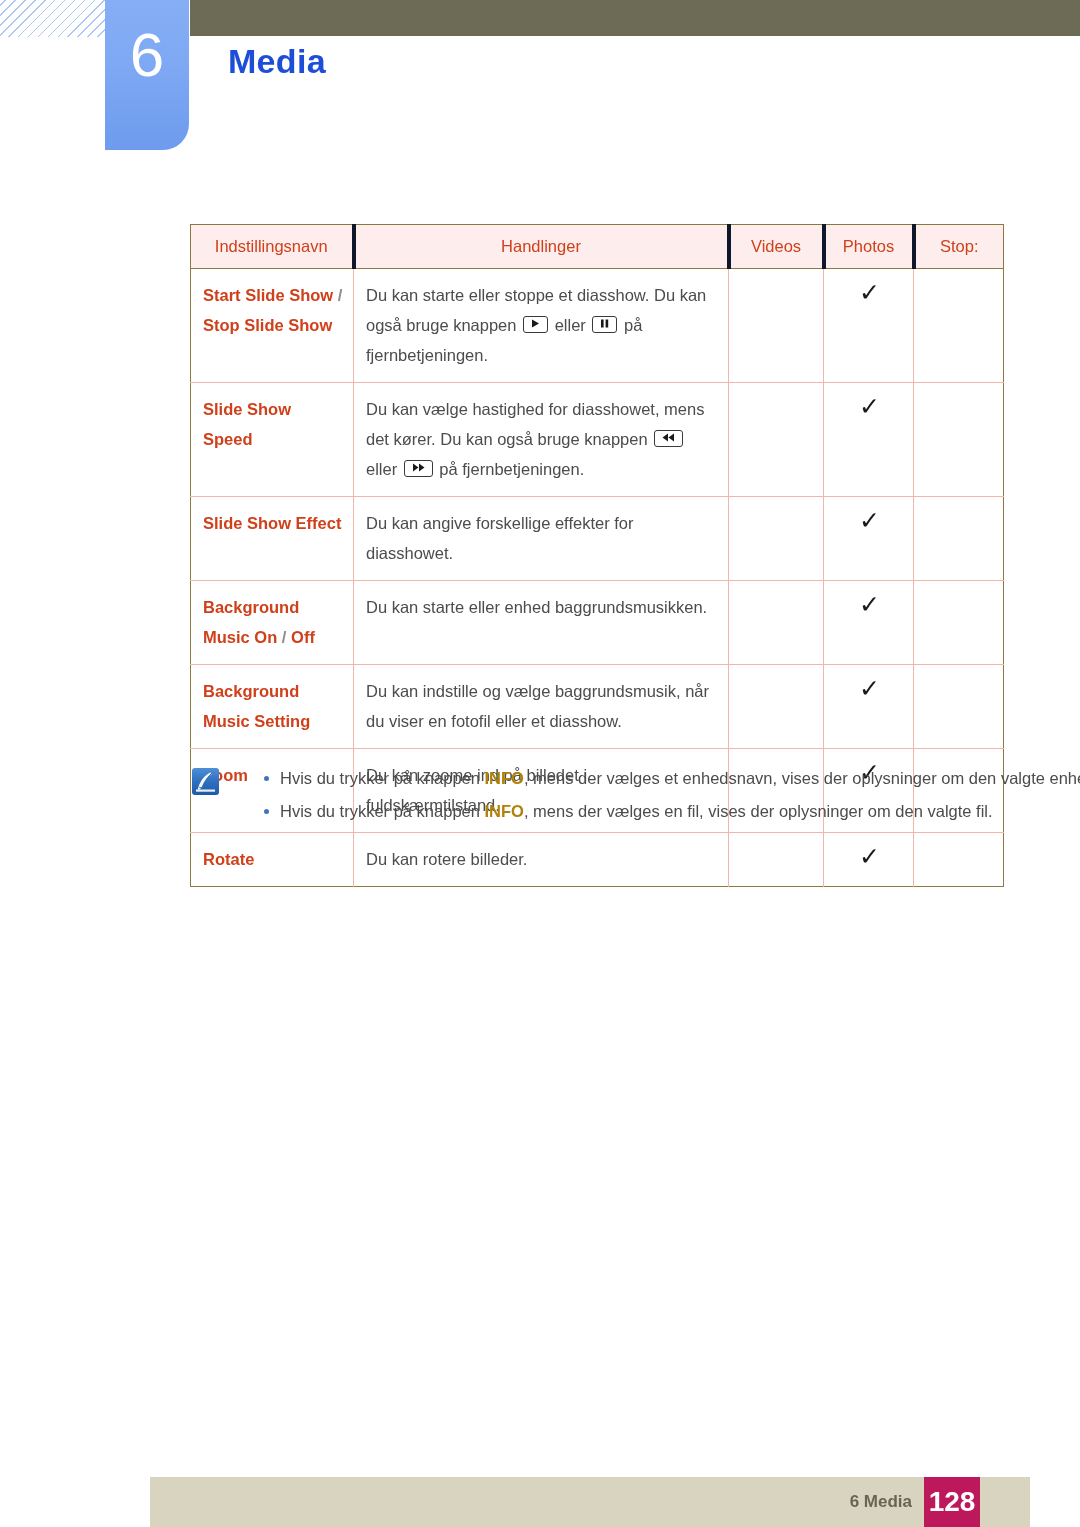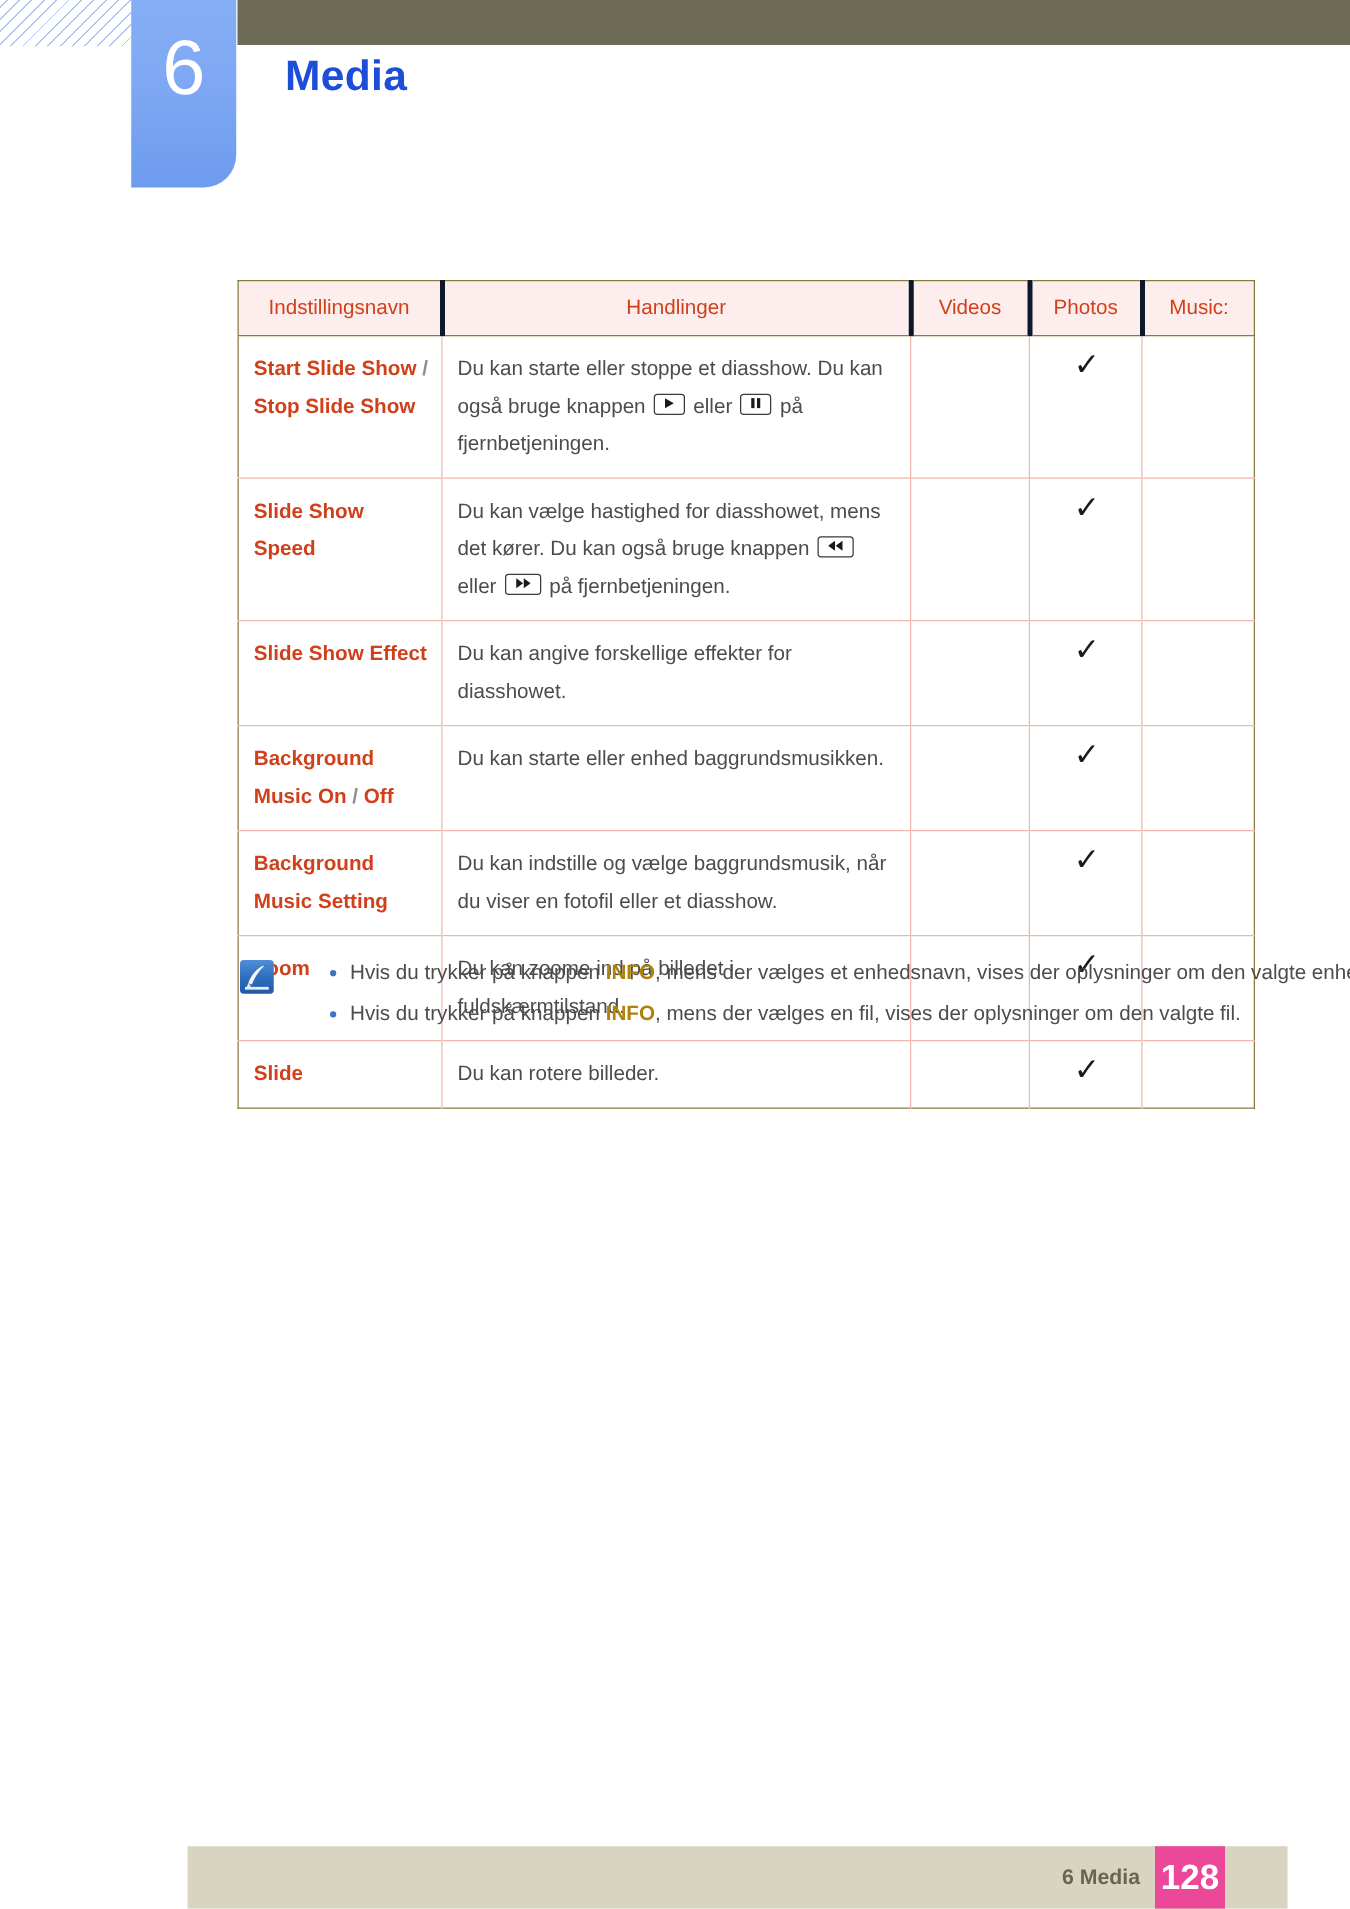--- a/index.html
+++ b/index.html
@@ -180,21 +180,21 @@
     right: 118px;
     top: 15px;
     color: #6b6453;
     font-size: 17px;
     font-weight: bold;
   }
   .page-box {
     position: absolute;
     right: 50px; top: 0;
     width: 56px; height: 50px;
-    background: #ec4899;
+    background: #be185d;
     color: #ffffff;
     font-size: 28px;
     font-weight: bold;
     text-align: center;
     line-height: 50px;
   }
 </style>
 </head>
 <body>
 
@@ -213,21 +213,21 @@
         <col class="c-vid">
         <col class="c-pho">
         <col class="c-mus">
     </colgroup>
     <thead>
       <tr>
         <th>Indstillingsnavn</th>
         <th>Handlinger</th>
         <th>Videos</th>
         <th>Photos</th>
-        <th>Music:</th>
+        <th>Stop:</th>
       </tr>
     </thead>
     <tbody id="tbody">
         <tr>
           <td class="name"><span>Start Slide Show</span> <span class="sep">/</span> <span>Stop Slide Show</span></td>
           <td class="action">Du kan starte eller stoppe et diasshow. Du kan også bruge knappen <span class="key"><svg width="15" height="13" viewBox="0 0 15 13">
                 <polygon points="4,2.5 11,6.5 4,10.5" fill="#1a1a1a"></polygon>
               </svg></span> eller <span class="key"><svg width="15" height="13" viewBox="0 0 15 13">
                 <rect x="4" y="2.5" width="2.6" height="8" fill="#1a1a1a"></rect>
                 <rect x="8.6" y="2.5" width="2.6" height="8" fill="#1a1a1a"></rect>
@@ -271,21 +271,21 @@
           <td class="mark"></td>
         </tr>
         <tr>
           <td class="name"><span>Zoom</span></td>
           <td class="action">Du kan zoome ind på billedet i fuldskærmtilstand.</td>
           <td class="mark"></td>
           <td class="mark"><span class="check">✓</span></td>
           <td class="mark"></td>
         </tr>
         <tr>
-          <td class="name"><span>Slide</span></td>
+          <td class="name"><span>Rotate</span></td>
           <td class="action">Du kan rotere billeder.</td>
           <td class="mark"></td>
           <td class="mark"><span class="check">✓</span></td>
           <td class="mark"></td>
         </tr>
       </tbody>
   </table>
 </div>
 
 <div class="notes">

